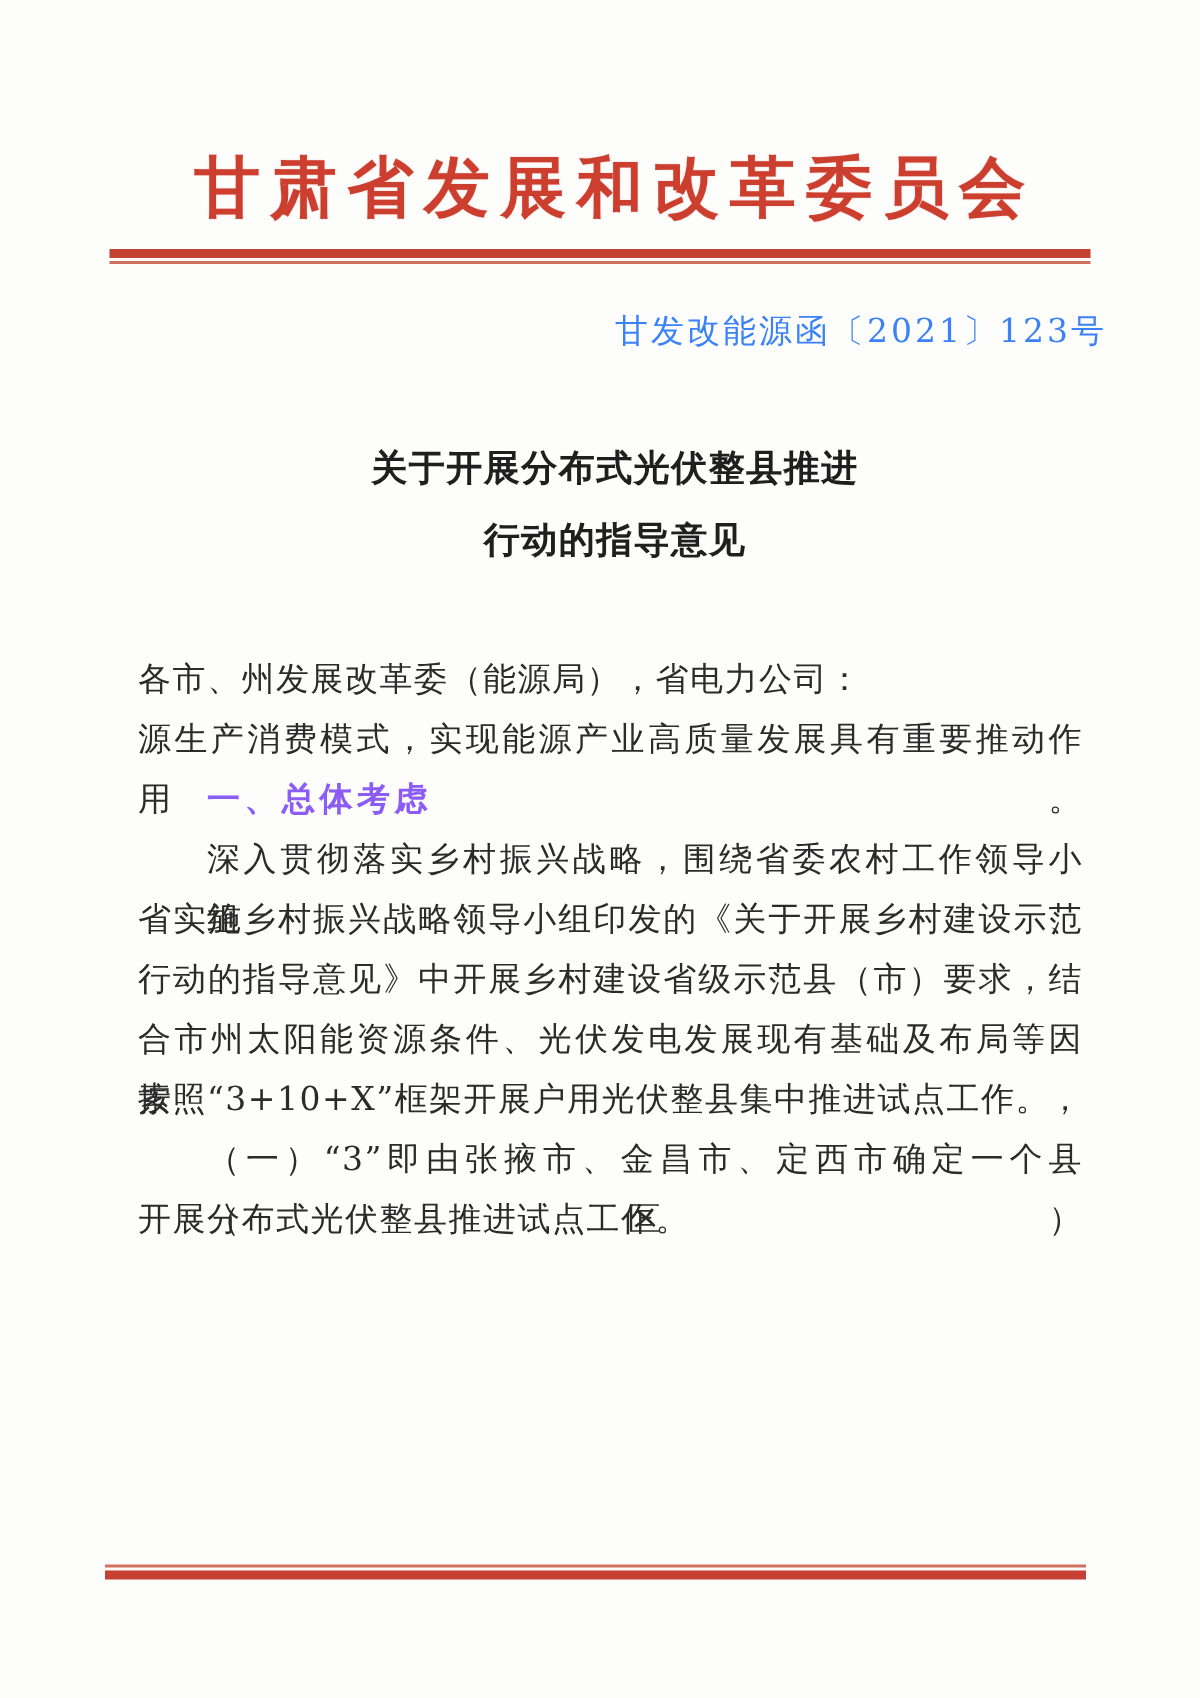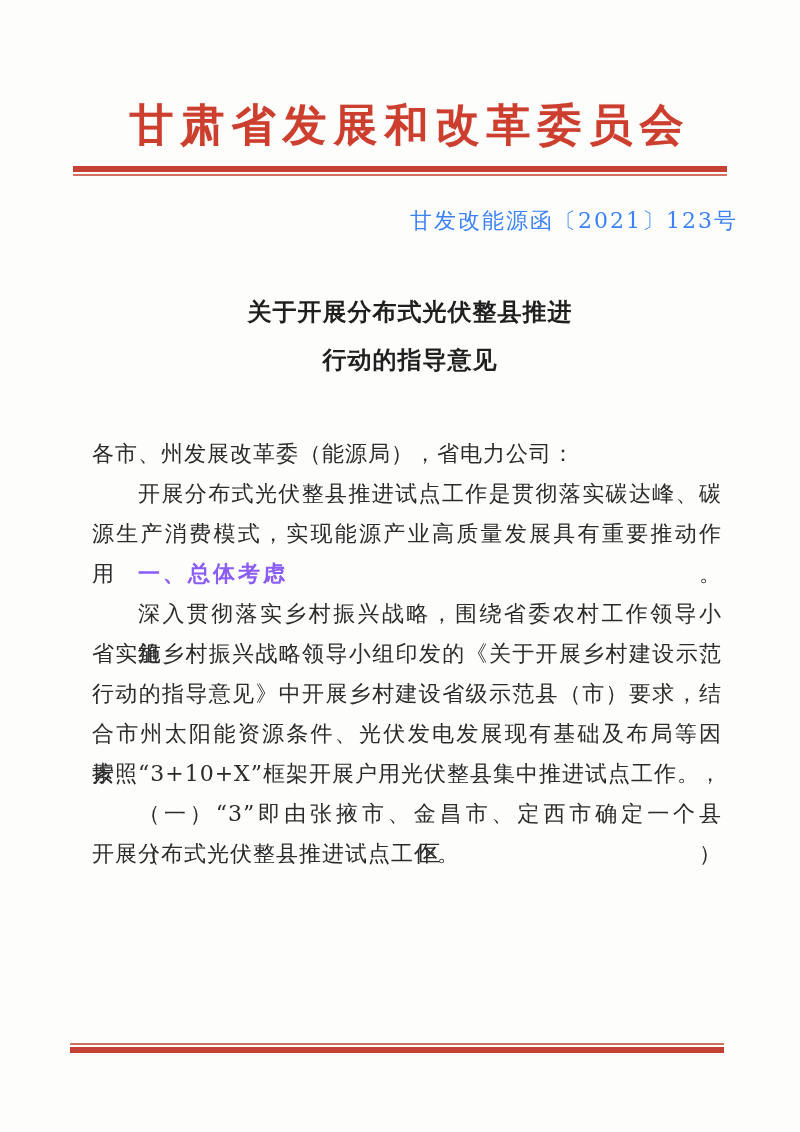--- a/index.html
+++ b/index.html
@@ -128,21 +128,20 @@
 
   <div class="doc-number">甘发改能源函〔2021〕123号</div>
 
   <div class="notice-title">
     <div>关于开展分布式光伏整县推进</div>
     <div>行动的指导意见</div>
   </div>
 
   <div class="body-block">
     <div class="bl">各市、州发展改革委（能源局），省电力公司：</div>
-    <div class="bl ind j">开展分布式光伏整县推进试点工作是贯彻落实碳达峰、碳</div>
     <div class="bl j">源生产消费模式，实现能源产业高质量发展具有重要推动作用。</div>
     <div class="bl ind h">一、总体考虑</div>
     <div class="bl ind j">深入贯彻落实乡村振兴战略，围绕省委农村工作领导小组、</div>
     <div class="bl j">省实施乡村振兴战略领导小组印发的《关于开展乡村建设示范</div>
     <div class="bl j">行动的指导意见》中开展乡村建设省级示范县（市）要求，结</div>
     <div class="bl j">合市州太阳能资源条件、光伏发电发展现有基础及布局等因素，</div>
     <div class="bl">按照“3+10+X”框架开展户用光伏整县集中推进试点工作。</div>
     <div class="bl ind j">（一）“3”即由张掖市、金昌市、定西市确定一个县（区）</div>
     <div class="bl">开展分布式光伏整县推进试点工作。</div>
   </div>

